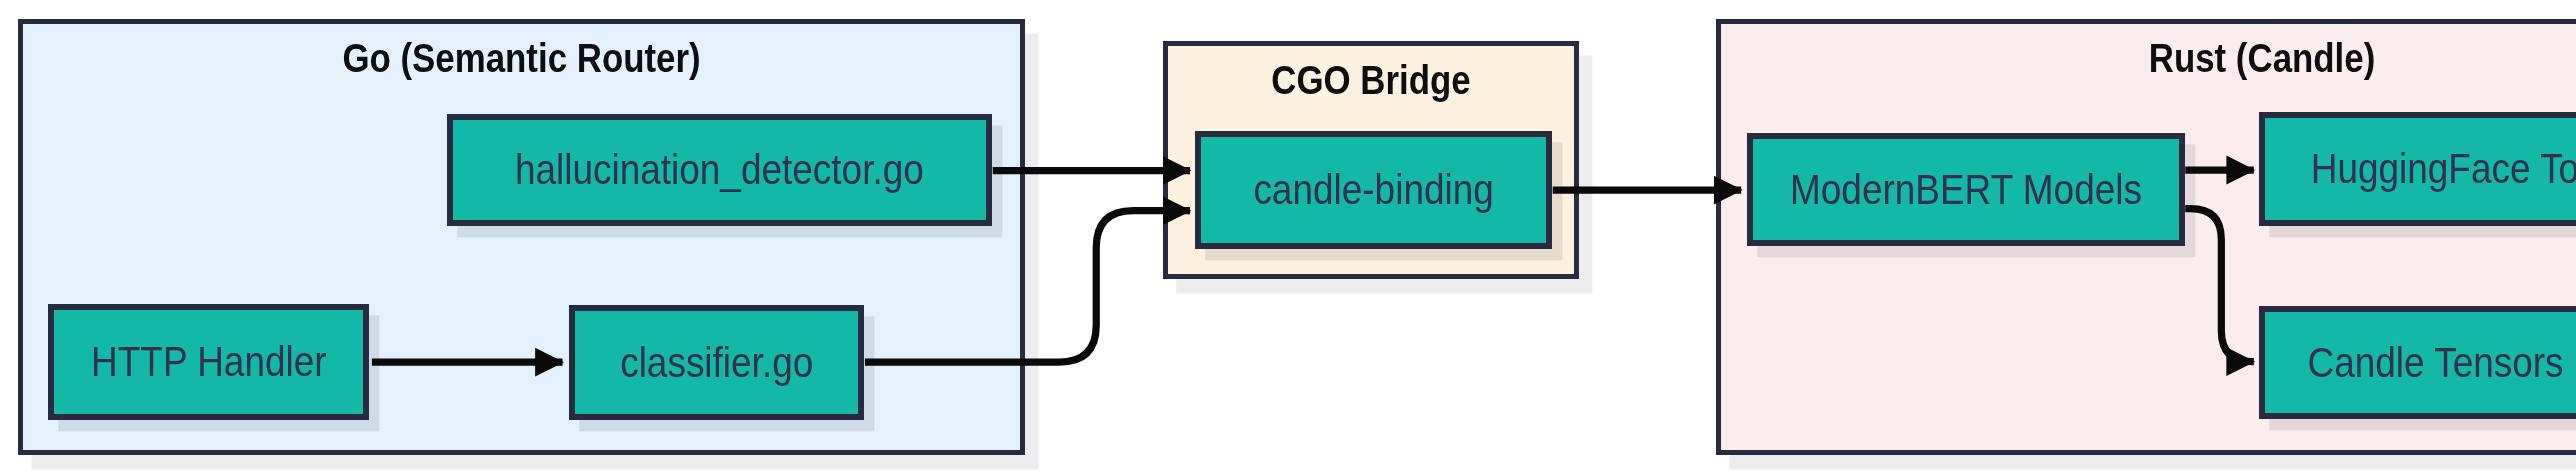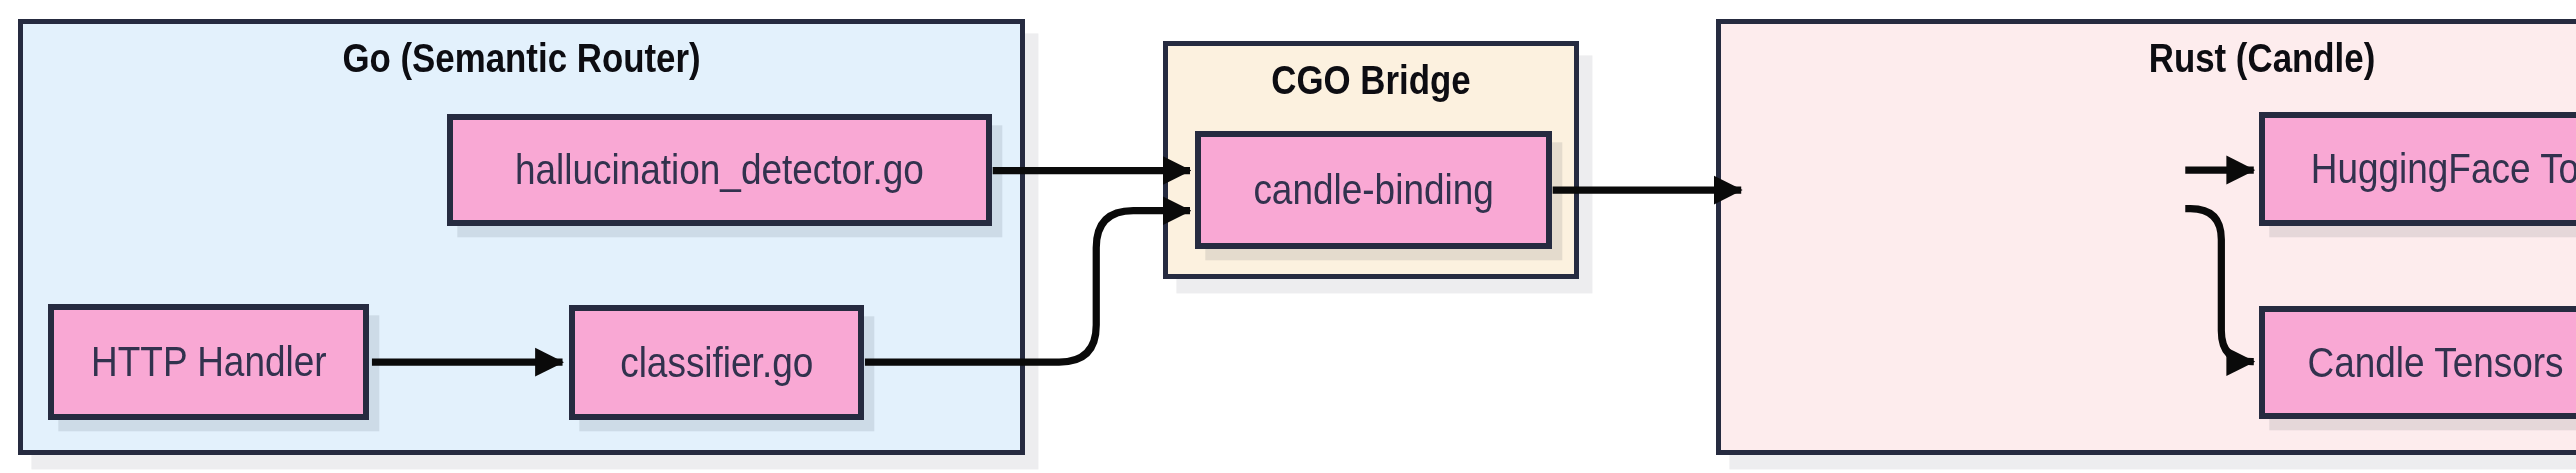--- a/index.html
+++ b/index.html
@@ -32,21 +32,21 @@
     text-align: center;
     font-size: 41px;
     font-weight: 700;
     color: #0d0d12;
     transform: scaleX(0.85);
     white-space: nowrap;
     line-height: 1.15;
   }
   .node {
     position: absolute;
-    background: #f9a8d4;
+    background: #14b8a6;
     border: 6.2px solid #262b40;
     box-sizing: border-box;
     box-shadow: 10.3px 11.3px 0 0 rgba(24, 28, 48, 0.10);
     display: flex;
     align-items: center;
     justify-content: center;
   }
   .node-label {
     display: inline-block;
     font-size: 42px;
@@ -104,20 +104,23 @@
   </div>
 
   <div class="node node-http">
     <span class="node-label">HTTP Handler</span>
   </div>
 
   <div class="node node-candle-binding">
     <span class="node-label">candle-binding</span>
   </div>
 
+  <div class="node node-modernbert">
+    <span class="node-label">ModernBERT Models</span>
+  </div>
 
   <div class="node node-huggingface">
     <span class="node-label">HuggingFace Tokenizers</span>
   </div>
 
   <div class="node node-candle-tensors">
     <span class="node-label">Candle Tensors</span>
   </div>
 
   <svg class="edges-layer" viewBox="0 0 5478 920" xmlns="http://www.w3.org/2000/svg">

